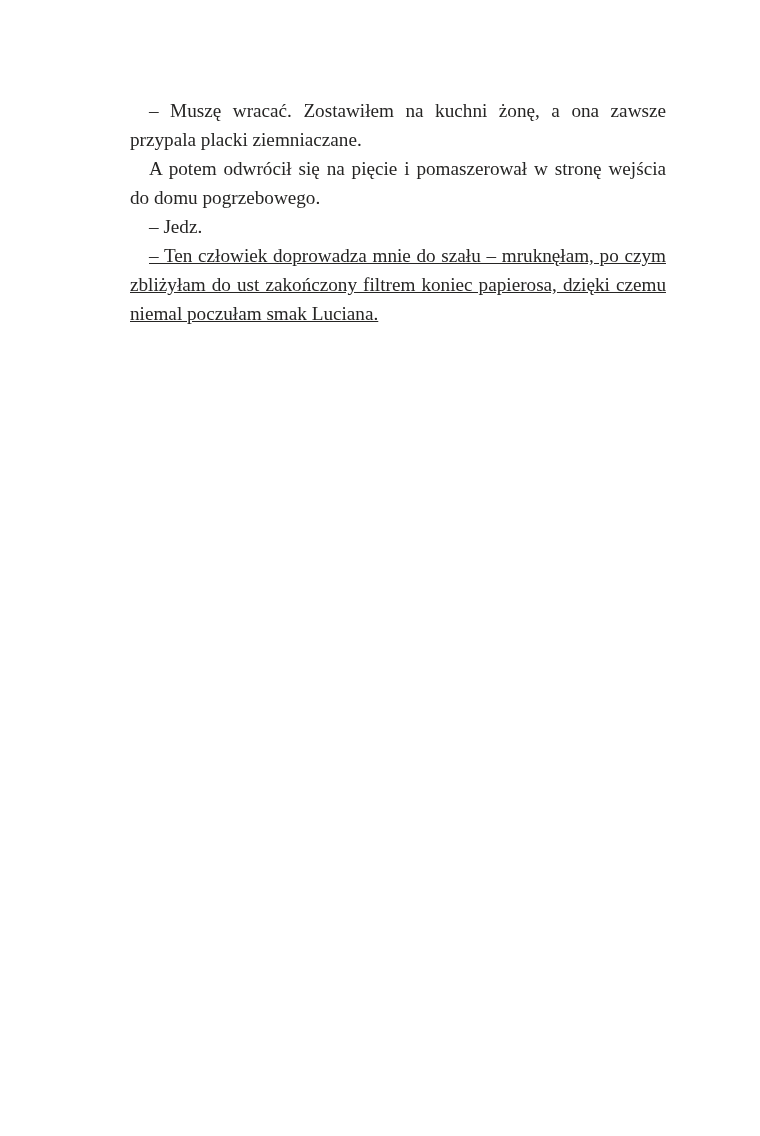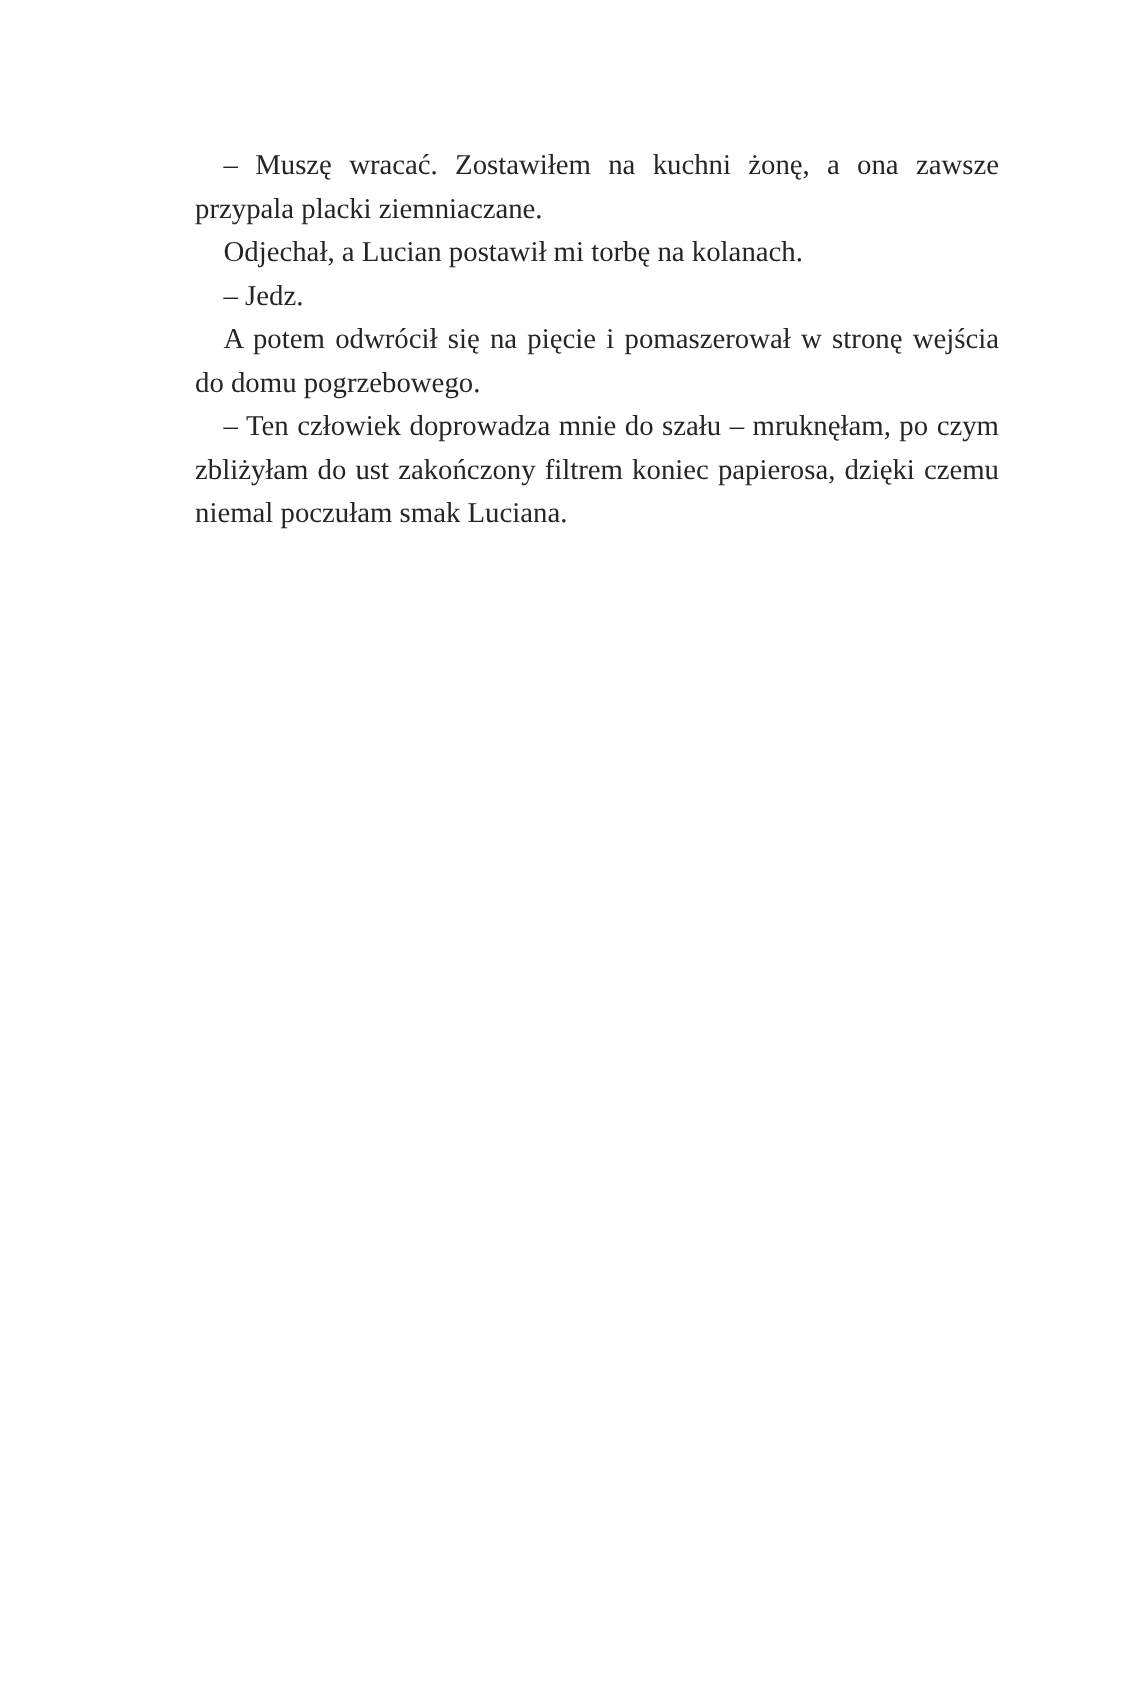--- a/index.html
+++ b/index.html
@@ -35,34 +35,34 @@
 
   .para {
     margin: 0;
     text-indent: 19px;
     text-align: justify;
   }
 
   
   .para:last-child {
     margin-bottom: 0;
+    text-decoration: underline;
   }
 </style>
 </head>
 <body style="background: rgb(255, 255, 255);">
 
 <div class="page" style="background: rgb(255, 255, 255);">
   <div class="text-block" style="color: rgb(38, 37, 36);">
 
     <p class="para">– Muszę wracać. Zostawiłem na kuchni żonę, a ona zawsze przypala placki ziemniaczane.</p>
 
-    <p class="para">Odjechał, a Lucian postawił mi torbę na kolanach.</p>
+
+    <p class="para">A potem odwrócił się na pięcie i pomaszerował w stronę wejścia do domu pogrzebowego.</p>
 
     <p class="para">– Jedz.</p>
-
-    <p class="para">A potem odwrócił się na pięcie i pomaszerował w stronę wejścia do domu pogrzebowego.</p>
 
 
 
     <p class="para">– Ten człowiek doprowadza mnie do szału – mruknęłam, po czym zbliżyłam do ust zakończony filtrem koniec papierosa, dzięki czemu niemal poczułam smak Luciana.</p>
 
   </div>
 </div>
 
 </body></html>

